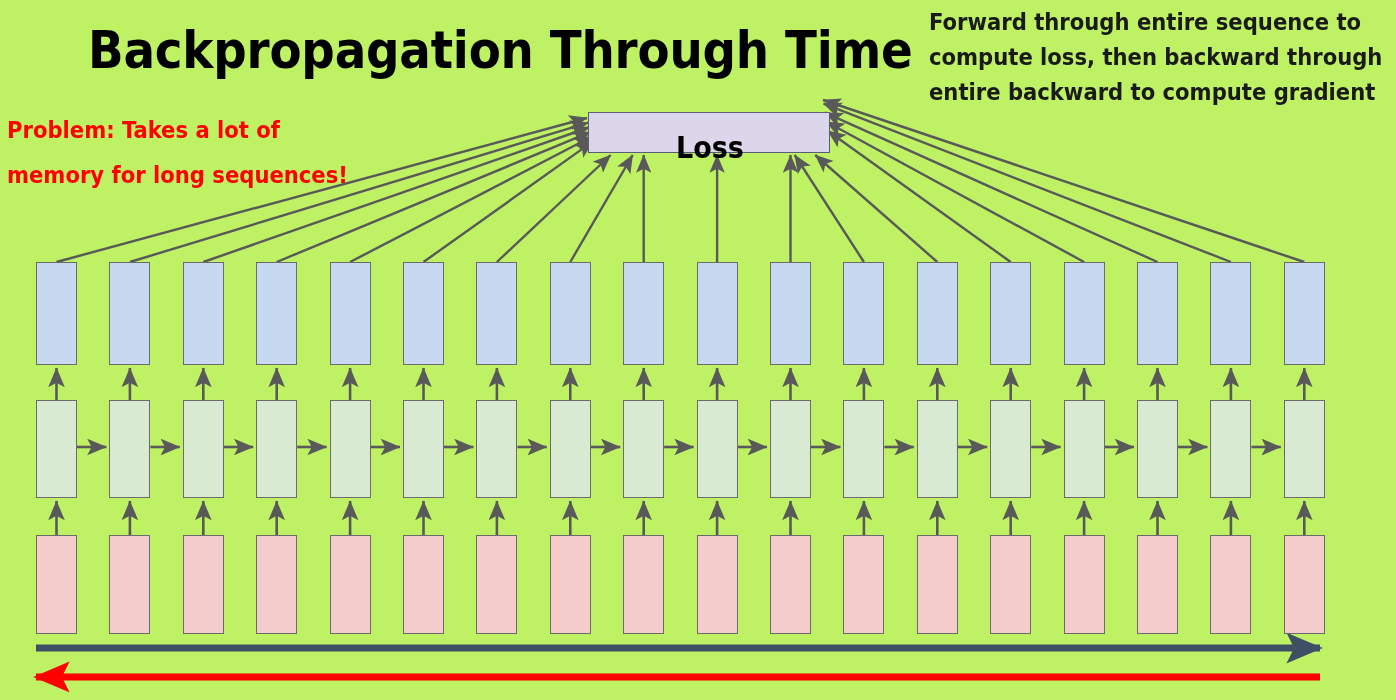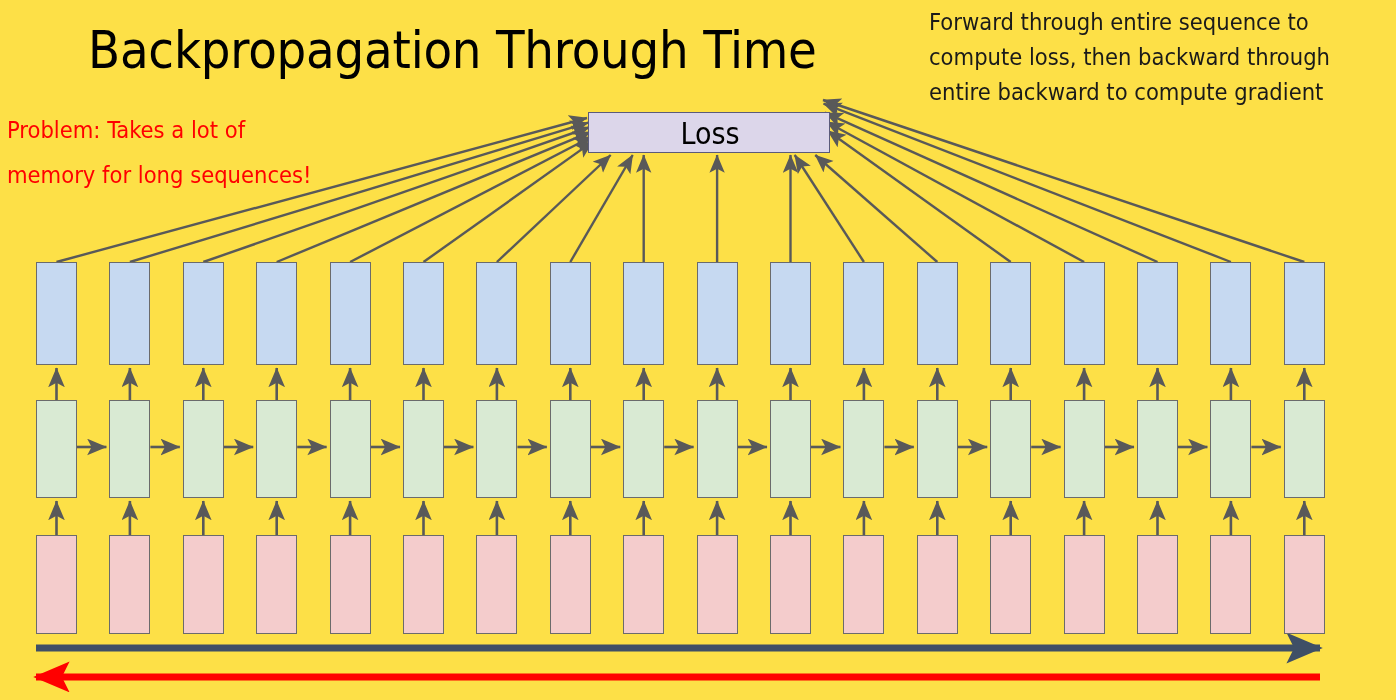--- a/index.html
+++ b/index.html
@@ -12,21 +12,22 @@
     height: 700px;
     overflow: hidden;
     font-family: "Liberation Sans", sans-serif;
     position: relative;
   }
   #stage {
     position: absolute;
     left: 0; top: 0;
     width: 1396px;
     height: 700px;
-    background: #fde047;
+    background: #bef264;
+    font-weight: bold;
   }
   #svg-layer {
     position: absolute;
     left: 0; top: 0;
     width: 1396px;
     height: 700px;
   }
   .txt {
     position: absolute;
     white-space: pre;
@@ -65,21 +66,21 @@
     top: 112px;
     width: 242px;
     height: 41px;
     background: #dcd6ea;
     border: 1px solid #5b5b7a;
     box-sizing: border-box;
   }
   #loss-label {
     position: absolute;
     left: 0;
-    top: 0;
+    top: 14px;
     width: 242px;
     height: 41px;
     display: flex;
     align-items: center;
     justify-content: center;
     font-size: 30px;
     color: #000000;
     font-family: "DejaVu Sans Condensed", "Liberation Sans", sans-serif;
     font-stretch: condensed;
   }

